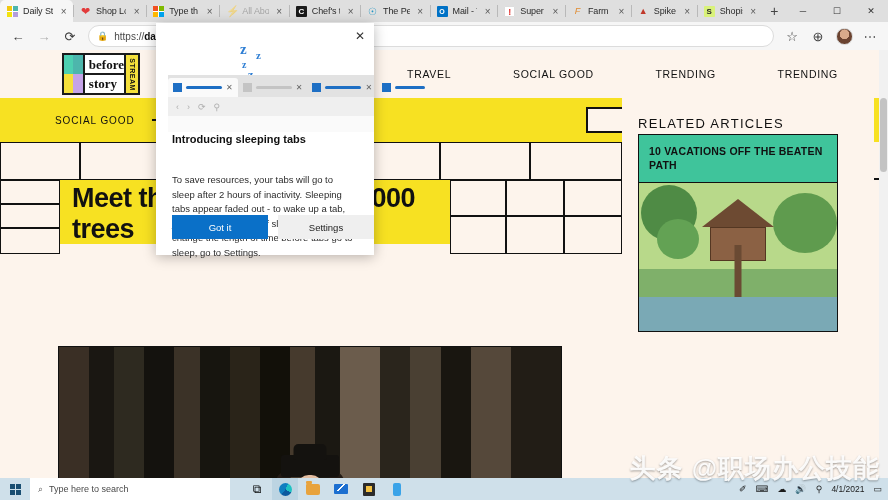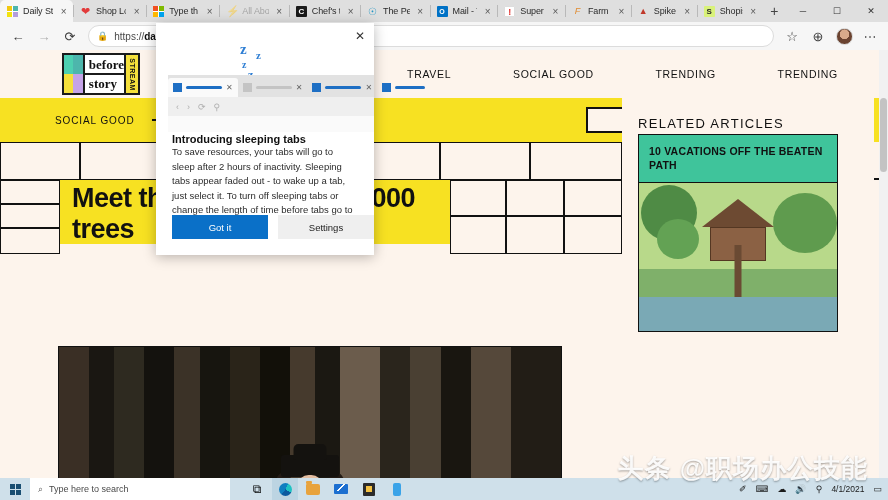--- a/index.html
+++ b/index.html
@@ -181,21 +181,21 @@
   .mt.on { background:#fafafa; }
   .mt i.ico { width:9px; height:9px; background:#1e6fc4; display:block; }
   .mt i.bar { display:block; height:3.5px; background:#1e6fc4; border-radius:2px; }
   .mt .x { font-size:8px; color:#666; }
   .mt.faded i.ico { background:#c4c4c4; }
   .mt.faded i.bar { background:#c4c4c4; }
   .minibar { position:absolute; left:12px; top:74px; right:0; height:19px; background:#efefef;
              display:flex; align-items:center; gap:8px; padding-left:8px; color:#aeaeae; font-size:9px; }
   .minipage { position:absolute; left:12px; top:93px; right:0; height:16px; background:#fafafa; }
   .fly-body { padding:14px 16px 0 16px; }
-  .fly-body h3 { font-size:11px; color:#111; margin-bottom:0; }
+  .fly-body h3 { font-size:11px; color:#111; margin-bottom:28px; }
   .fly-body p { font-size:9.5px; line-height:14.5px; color:#2c2c2c; }
   .fly-btns { position:absolute; left:16px; right:0; bottom:16px; display:flex; gap:10px; }
   .fbtn { flex:1; height:24px; display:flex; align-items:center; justify-content:center;
           font-size:9.5px; }
   .fbtn.primary { background:#0a70c8; color:#fff; }
   .fbtn.secondary { background:#efefef; color:#1b1b1b; }
 
   
   .taskbar { position:absolute; left:0; bottom:0; width:888px; height:22px;
              background:#cfe0ea; display:flex; align-items:center; }
@@ -217,21 +217,21 @@
   .folder-g::before{content:"";position:absolute;left:0;top:-2.5px;width:6px;height:3px;background:#e8a33d;border-radius:1px;}
   .mail-g { width:14px;height:10px;background:#1c6fd0;position:relative;border-radius:1px; }
   .mail-g::after{content:"";position:absolute;left:1px;top:0;width:12px;height:7px;
                  background:linear-gradient(135deg,transparent 46%,#fff 47% 53%,transparent 54%);}
   .store-g { width:12px;height:13px;background:#2b2b2b;border-radius:1px;position:relative; }
   .store-g::after{content:"";position:absolute;left:3px;top:3px;width:6px;height:6px;background:#f5c242;}
   .phone-g { width:8px;height:13px;background:#3aa3e8;border-radius:2px; }
   .tray { margin-left:auto; display:flex; align-items:center; gap:9px; padding-right:6px;
           font-size:9px; color:#1b1b1b; }
   .tray .clock { text-align:right; line-height:10px; font-size:8.5px; }
-  .watermark { position:absolute; right:20px; bottom:14px; font-size:26px; font-weight:bold;
+  .watermark { position:absolute; right:8px; bottom:14px; font-size:26px; font-weight:bold;
                color:rgba(255,255,255,.92); letter-spacing:1px; white-space:nowrap;
                text-shadow:0 1px 2px rgba(0,0,0,.35); pointer-events:none;margin-left:12px; }
 </style>
 </head>
 <body>
 
 <div id="root">
 
   <div class="browser">
 

